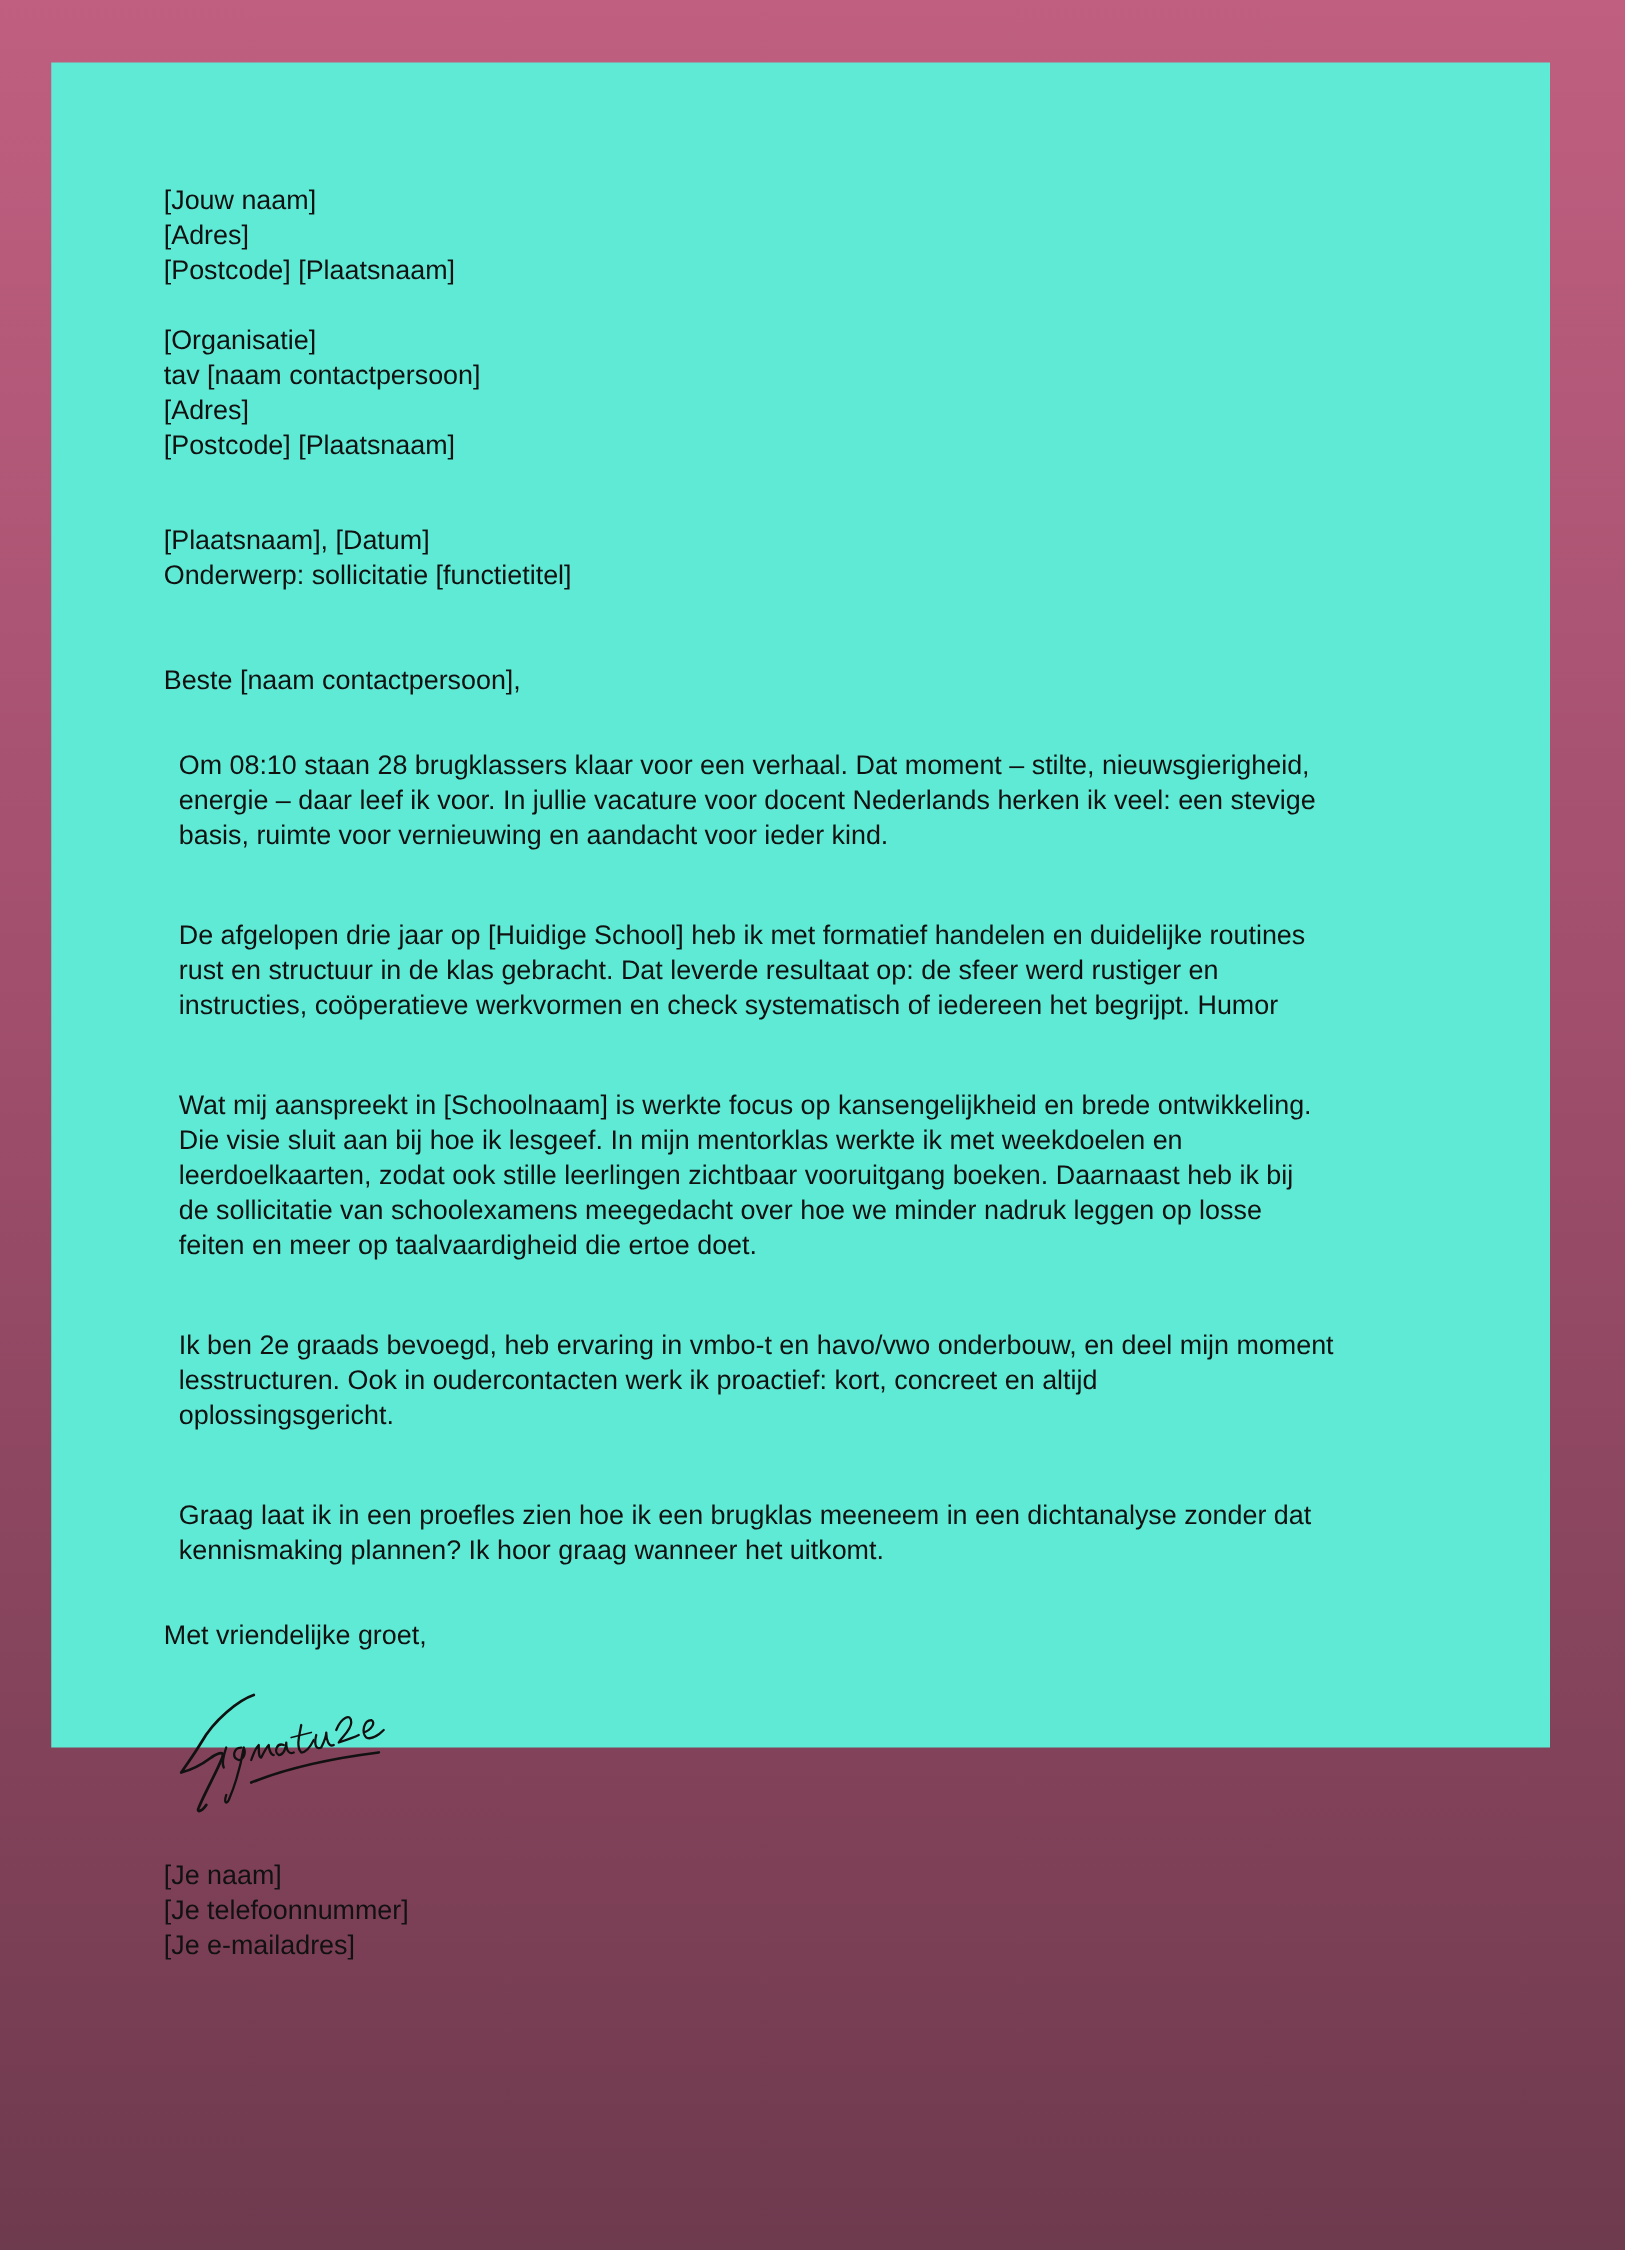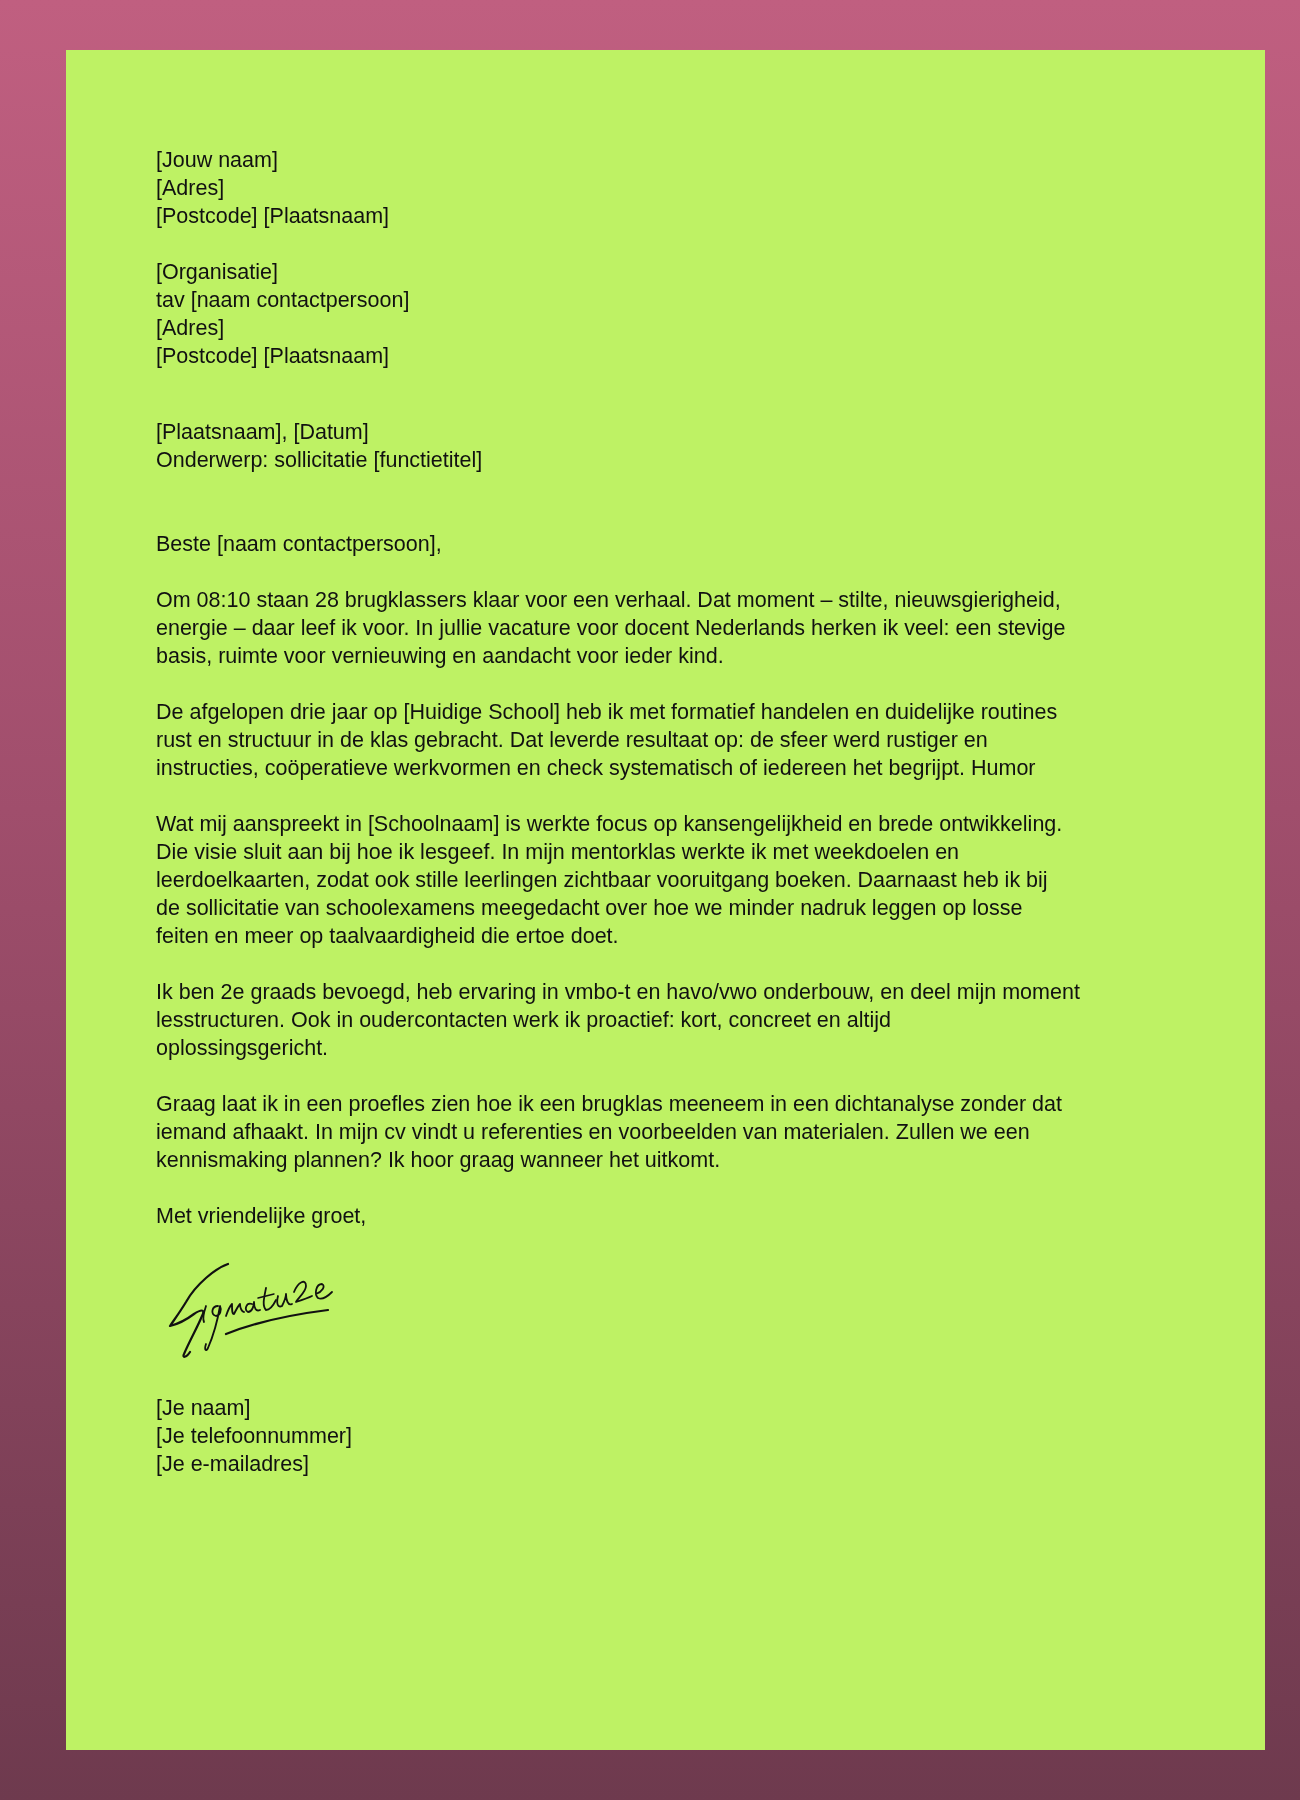--- a/index.html
+++ b/index.html
@@ -10,40 +10,40 @@
       width: 1300px;
       height: 1800px;
       background: linear-gradient(to bottom, #c05f80 0%, #a04e6c 45%, #6e3a4e 100%);
       position: relative;
       overflow: hidden;
       font-family: "Liberation Sans", sans-serif;
       color: #111;
     }
     .page {
       position: absolute;
-      left: 66px;
+      left: 41px;
       top: 50px;
       width: 1199px;
-      height: 1700px;
-      background: #bef264;
+      height: 1348px;
+      background: #5eead4;
     }
     .content {
       position: absolute;
       left: 90px;
       top: 96px;
       width: 1040px;
       font-size: 21.5px;
       line-height: 28px;
     }
     .block { margin: 0; }
     .line { display: block; white-space: nowrap; }
     .gap-1 { height: 28px; }
     .gap-2 { height: 48px; }
     .gap-3 { height: 56px; }
-    .para { margin: 0; white-space: normal; }
+    .para { margin: 12px; white-space: normal; }
     .para .line { white-space: nowrap; }
     .signature {
       display: block;
       width: 200px;
       height: 110px;
       margin-top: 24px;
       margin-left: 0px;
     }
     .sig-wrap { height: 140px; }
   </style>
@@ -112,21 +112,20 @@
     <div class="para">
       <span class="line">Ik ben 2e graads bevoegd, heb ervaring in vmbo-t en havo/vwo onderbouw, en deel mijn moment</span>
       <span class="line">lesstructuren. Ook in oudercontacten werk ik proactief: kort, concreet en altijd</span>
       <span class="line">oplossingsgericht.</span>
     </div>
 
     <div class="gap-1"></div>
 
     <div class="para">
       <span class="line">Graag laat ik in een proefles zien hoe ik een brugklas meeneem in een dichtanalyse zonder dat</span>
-      <span class="line">iemand afhaakt. In mijn cv vindt u referenties en voorbeelden van materialen. Zullen we een</span>
       <span class="line">kennismaking plannen? Ik hoor graag wanneer het uitkomt.</span>
     </div>
 
     <div class="gap-1"></div>
 
     <div class="block">
       <span class="line">Met vriendelijke groet,</span>
     </div>
 
     <div class="sig-wrap">

